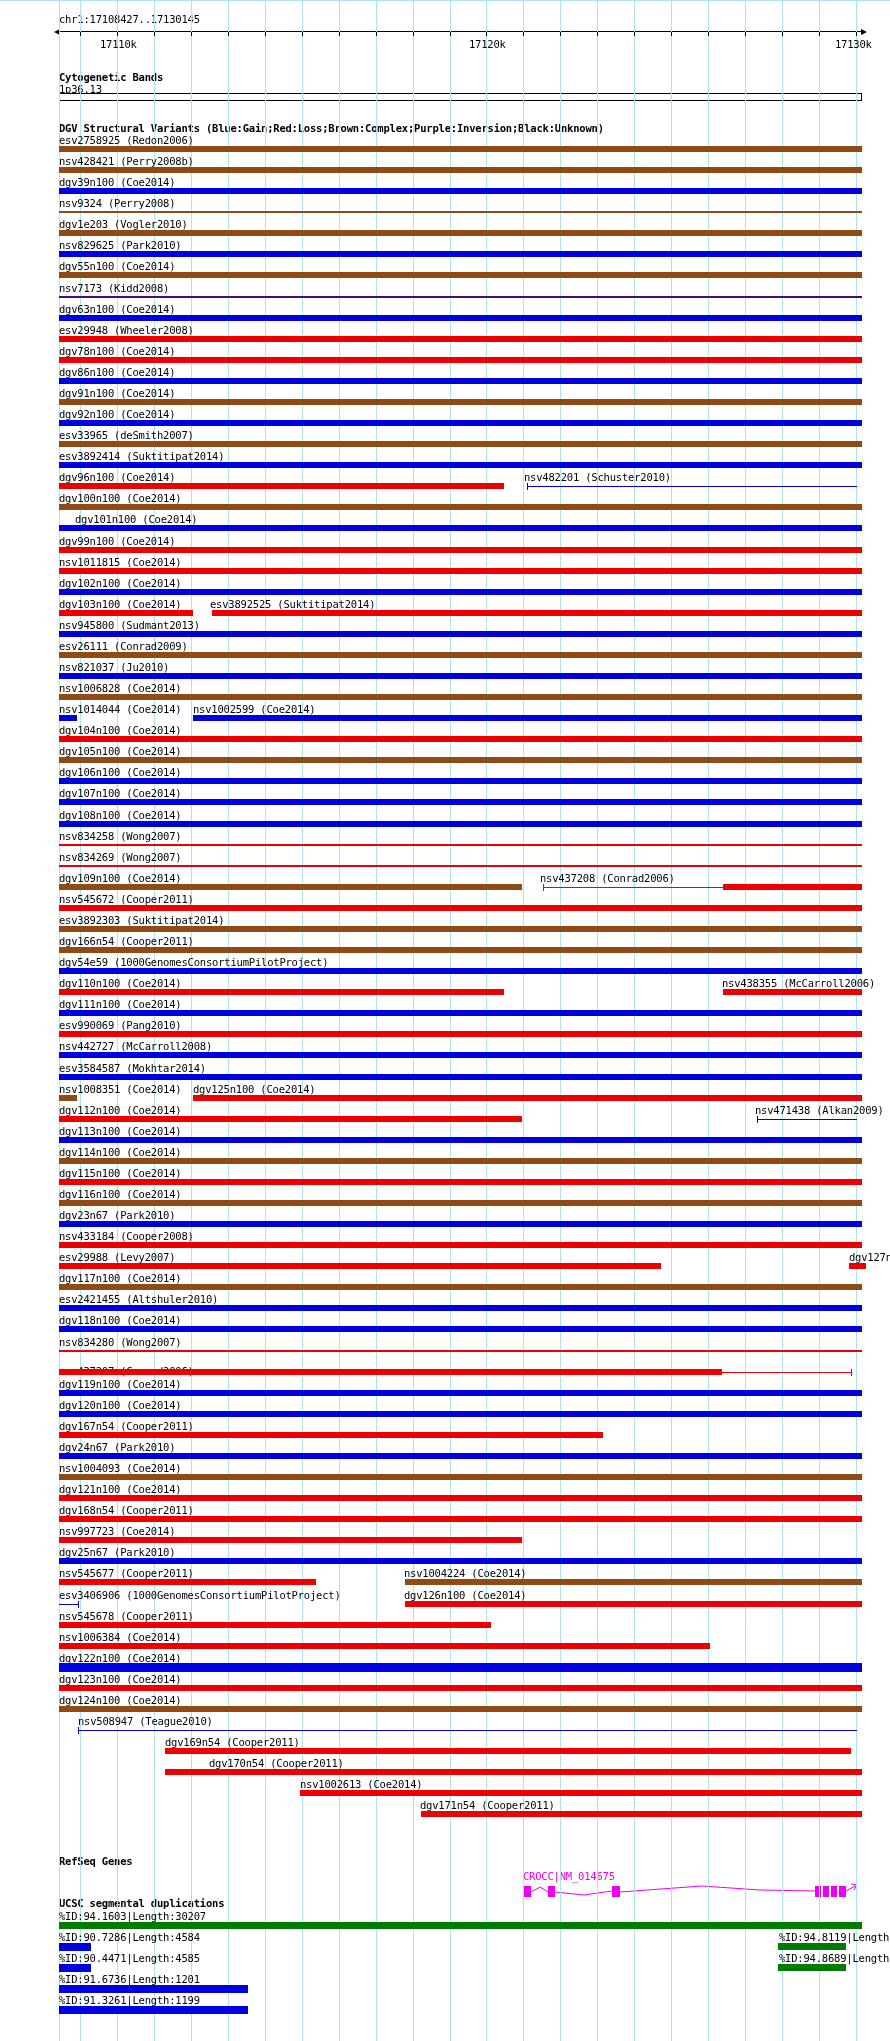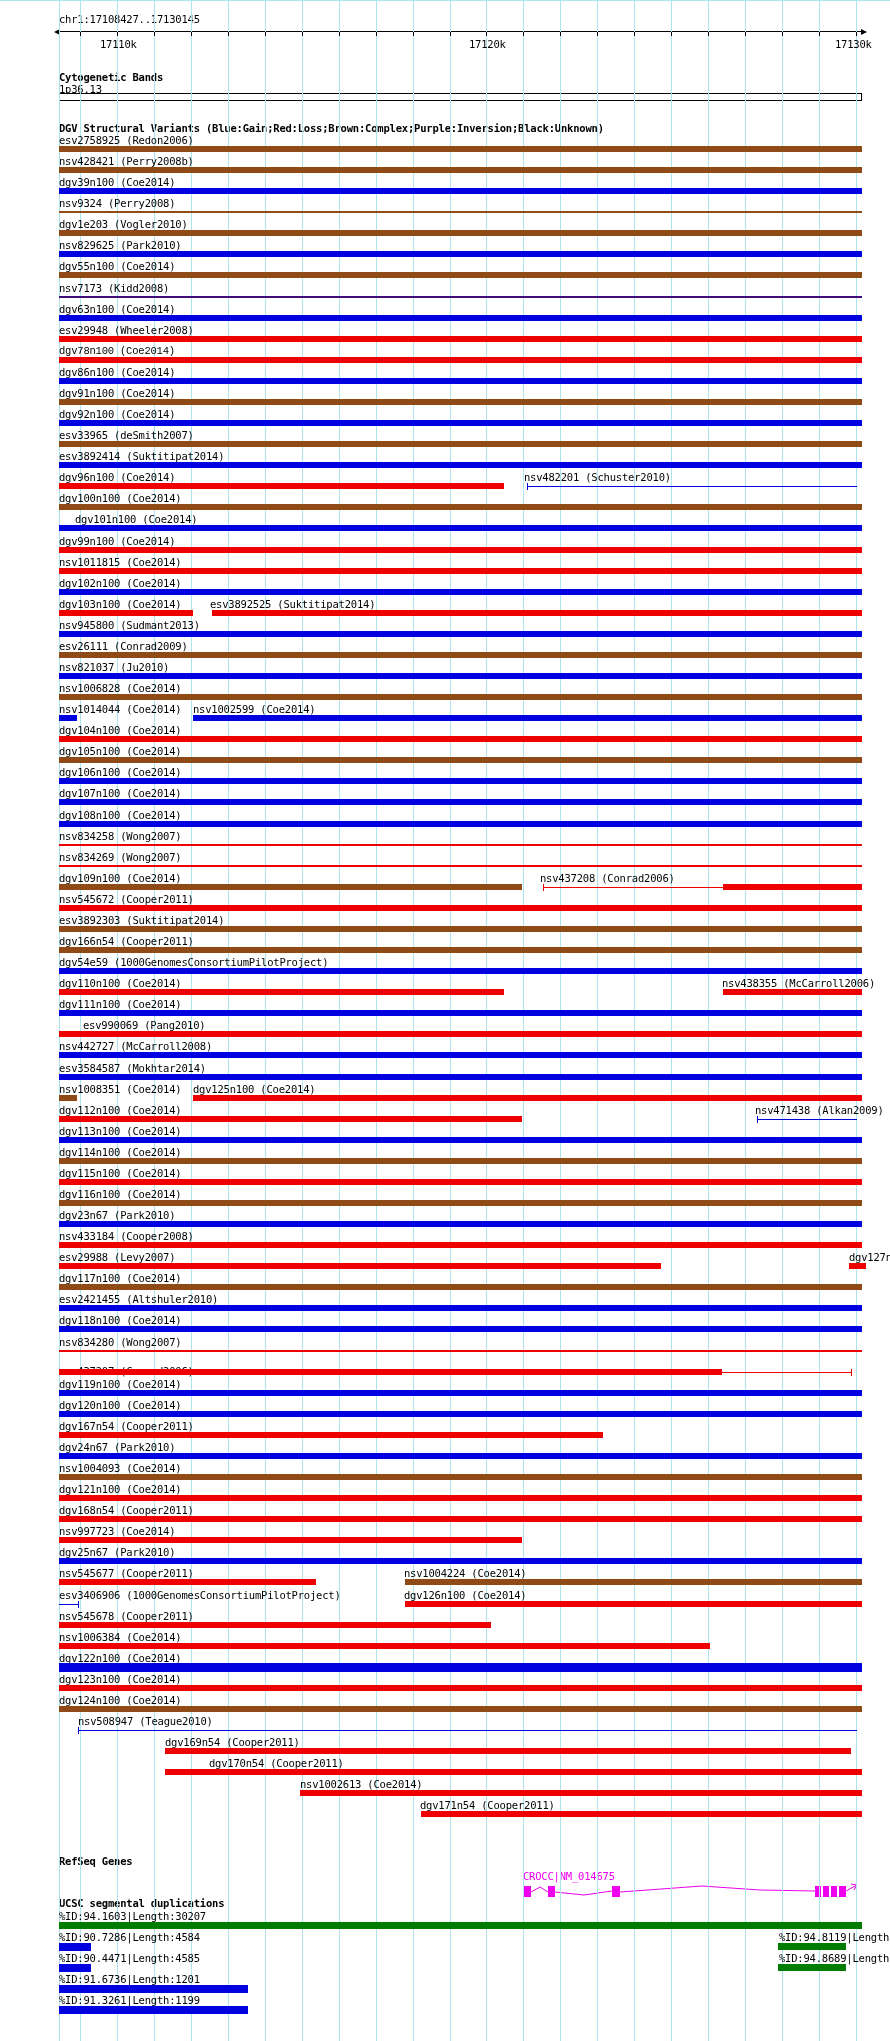--- a/index.html
+++ b/index.html
@@ -106,21 +106,21 @@
     <div class="abs lbl" style="left: 59px; top: 239px; color: rgb(0, 0, 0);">nsv829625 (Park2010)</div>
     <div class="abs" style="left: 59px; top: 251px; width: 803px; height: 6px; background: rgb(0, 0, 224);"></div>
     <div class="abs lbl" style="left: 59px; top: 260px; color: rgb(0, 0, 0);">dgv55n100 (Coe2014)</div>
     <div class="abs" style="left: 59px; top: 272px; width: 803px; height: 6px; background: rgb(143, 74, 21);"></div>
     <div class="abs lbl" style="left: 59px; top: 282px; color: rgb(0, 0, 0);">nsv7173 (Kidd2008)</div>
     <div class="abs" style="left: 59px; top: 296px; width: 803px; height: 2px; background: rgb(64, 13, 122);"></div>
     <div class="abs lbl" style="left: 59px; top: 303px; color: rgb(0, 0, 0);">dgv63n100 (Coe2014)</div>
     <div class="abs" style="left: 59px; top: 315px; width: 803px; height: 6px; background: rgb(0, 0, 224);"></div>
     <div class="abs lbl" style="left: 59px; top: 324px; color: rgb(0, 0, 0);">esv29948 (Wheeler2008)</div>
     <div class="abs" style="left: 59px; top: 336px; width: 803px; height: 6px; background: rgb(238, 0, 0);"></div>
-    <div class="abs lbl" style="left: 59px; top: 345px; color: rgb(0, 0, 0); font-family: Liberation Mono, monospace;">dgv78n100 (Coe2014)</div>
+    <div class="abs lbl" style="left: 59px; top: 345px; color: rgb(0, 0, 0);">dgv78n100 (Coe2014)</div>
     <div class="abs" style="left: 59px; top: 357px; width: 803px; height: 6px; background: rgb(238, 0, 0);"></div>
     <div class="abs lbl" style="left: 59px; top: 366px; color: rgb(0, 0, 0);">dgv86n100 (Coe2014)</div>
     <div class="abs" style="left: 59px; top: 378px; width: 803px; height: 6px; background: rgb(0, 0, 224);"></div>
     <div class="abs lbl" style="left: 59px; top: 387px; color: rgb(0, 0, 0);">dgv91n100 (Coe2014)</div>
     <div class="abs" style="left: 59px; top: 399px; width: 803px; height: 6px; background: rgb(143, 74, 21);"></div>
     <div class="abs lbl" style="left: 59px; top: 408px; color: rgb(0, 0, 0);">dgv92n100 (Coe2014)</div>
     <div class="abs" style="left: 59px; top: 420px; width: 803px; height: 6px; background: rgb(0, 0, 224);"></div>
     <div class="abs lbl" style="left: 59px; top: 429px; color: rgb(0, 0, 0);">esv33965 (deSmith2007)</div>
     <div class="abs" style="left: 59px; top: 441px; width: 803px; height: 6px; background: rgb(143, 74, 21);"></div>
     <div class="abs lbl" style="left: 59px; top: 450px; color: rgb(0, 0, 0);">esv3892414 (Suktitipat2014)</div>
@@ -183,21 +183,21 @@
     <div class="abs lbl" style="left: 59px; top: 935px; color: rgb(0, 0, 0);">dgv166n54 (Cooper2011)</div>
     <div class="abs" style="left: 59px; top: 947px; width: 803px; height: 6px; background: rgb(143, 74, 21);"></div>
     <div class="abs lbl" style="left: 59px; top: 956px; color: rgb(0, 0, 0);">dgv54e59 (1000GenomesConsortiumPilotProject)</div>
     <div class="abs" style="left: 59px; top: 968px; width: 803px; height: 6px; background: rgb(0, 0, 224);"></div>
     <div class="abs lbl" style="left: 59px; top: 977px; color: rgb(0, 0, 0);">dgv110n100 (Coe2014)</div>
     <div class="abs" style="left: 59px; top: 989px; width: 445px; height: 6px; background: rgb(238, 0, 0);"></div>
     <div class="abs lbl" style="left: 722px; top: 977px; color: rgb(0, 0, 0);">nsv438355 (McCarroll2006)</div>
     <div class="abs" style="left: 723px; top: 989px; width: 139px; height: 6px; background: rgb(238, 0, 0);"></div>
     <div class="abs lbl" style="left: 59px; top: 998px; color: rgb(0, 0, 0);">dgv111n100 (Coe2014)</div>
     <div class="abs" style="left: 59px; top: 1010px; width: 803px; height: 6px; background: rgb(0, 0, 224);"></div>
-    <div class="abs lbl" style="left: 59px; top: 1019px; color: rgb(0, 0, 0); padding-left: 24px;">esv990069 (Pang2010)</div>
+    <div class="abs lbl" style="left: 59px; top: 1019px; color: rgb(0, 0, 0);">esv990069 (Pang2010)</div>
     <div class="abs" style="left: 59px; top: 1031px; width: 803px; height: 6px; background: rgb(238, 0, 0);"></div>
     <div class="abs lbl" style="left: 59px; top: 1040px; color: rgb(0, 0, 0);">nsv442727 (McCarroll2008)</div>
     <div class="abs" style="left: 59px; top: 1052px; width: 803px; height: 6px; background: rgb(0, 0, 224);"></div>
     <div class="abs lbl" style="left: 59px; top: 1062px; color: rgb(0, 0, 0);">esv3584587 (Mokhtar2014)</div>
     <div class="abs" style="left: 59px; top: 1074px; width: 803px; height: 6px; background: rgb(0, 0, 224);"></div>
     <div class="abs lbl" style="left: 59px; top: 1083px; color: rgb(0, 0, 0);">nsv1008351 (Coe2014)</div>
     <div class="abs" style="left: 59px; top: 1095px; width: 18px; height: 6px; background: rgb(143, 74, 21);"></div>
     <div class="abs lbl" style="left: 193px; top: 1083px; color: rgb(0, 0, 0);">dgv125n100 (Coe2014)</div>
     <div class="abs" style="left: 193px; top: 1095px; width: 669px; height: 6px; background: rgb(238, 0, 0);"></div>
     <div class="abs lbl" style="left: 59px; top: 1104px; color: rgb(0, 0, 0);">dgv112n100 (Coe2014)</div>

